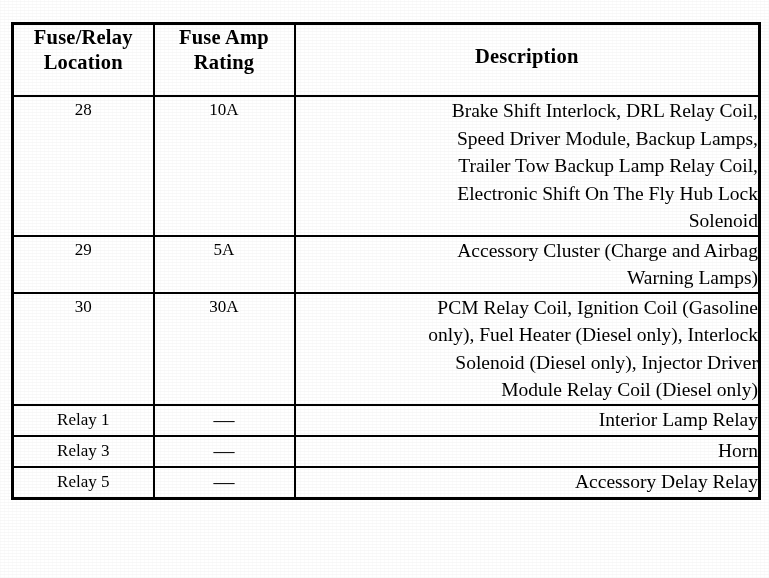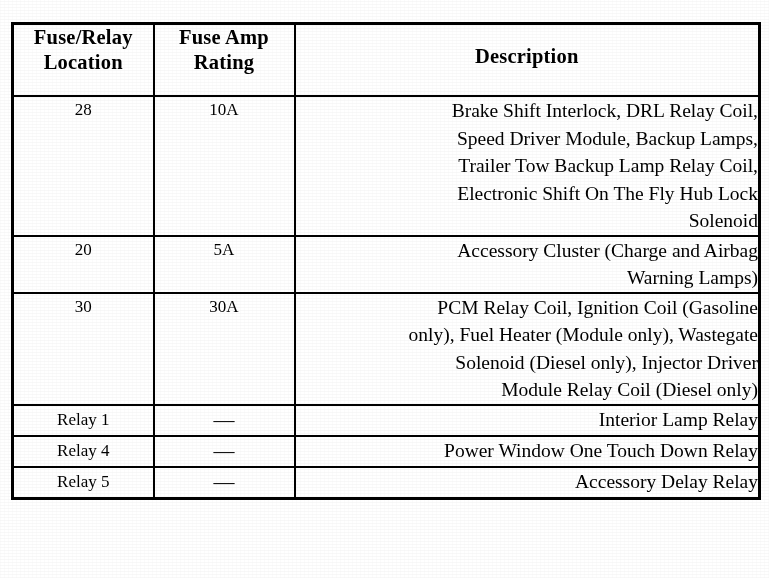--- a/index.html
+++ b/index.html
@@ -124,49 +124,49 @@
           <td class="amp-cell">10A</td>
           <td class="desc-cell">
             <span class="desc-line">Brake Shift Interlock, DRL Relay Coil,</span>
             <span class="desc-line">Speed Driver Module, Backup Lamps,</span>
             <span class="desc-line">Trailer Tow Backup Lamp Relay Coil,</span>
             <span class="desc-line">Electronic Shift On The Fly Hub Lock</span>
             <span class="desc-line">Solenoid</span>
           </td>
         </tr>
         <tr>
-          <td class="loc-cell">20</td>
+          <td class="loc-cell">29</td>
           <td class="amp-cell">5A</td>
           <td class="desc-cell">
             <span class="desc-line">Accessory Cluster (Charge and Airbag</span>
             <span class="desc-line">Warning Lamps)</span>
           </td>
         </tr>
         <tr>
           <td class="loc-cell">30</td>
           <td class="amp-cell">30A</td>
           <td class="desc-cell">
             <span class="desc-line">PCM Relay Coil, Ignition Coil (Gasoline</span>
-            <span class="desc-line">only), Fuel Heater (Module only), Wastegate</span>
+            <span class="desc-line">only), Fuel Heater (Diesel only), Interlock</span>
             <span class="desc-line">Solenoid (Diesel only), Injector Driver</span>
             <span class="desc-line">Module Relay Coil (Diesel only)</span>
           </td>
         </tr>
         <tr class="row-compact">
           <td class="loc-cell">Relay 1</td>
           <td class="amp-cell dash">—</td>
           <td class="desc-cell">
             <span class="desc-line">Interior Lamp Relay</span>
           </td>
         </tr>
         <tr class="row-compact">
-          <td class="loc-cell">Relay 4</td>
+          <td class="loc-cell">Relay 3</td>
           <td class="amp-cell dash">—</td>
           <td class="desc-cell">
-            <span class="desc-line">Power Window One Touch Down Relay</span>
+            <span class="desc-line">Horn</span>
           </td>
         </tr>
         <tr class="row-compact">
           <td class="loc-cell">Relay 5</td>
           <td class="amp-cell dash">—</td>
           <td class="desc-cell">
             <span class="desc-line">Accessory Delay Relay</span>
           </td>
         </tr>
       </tbody>

